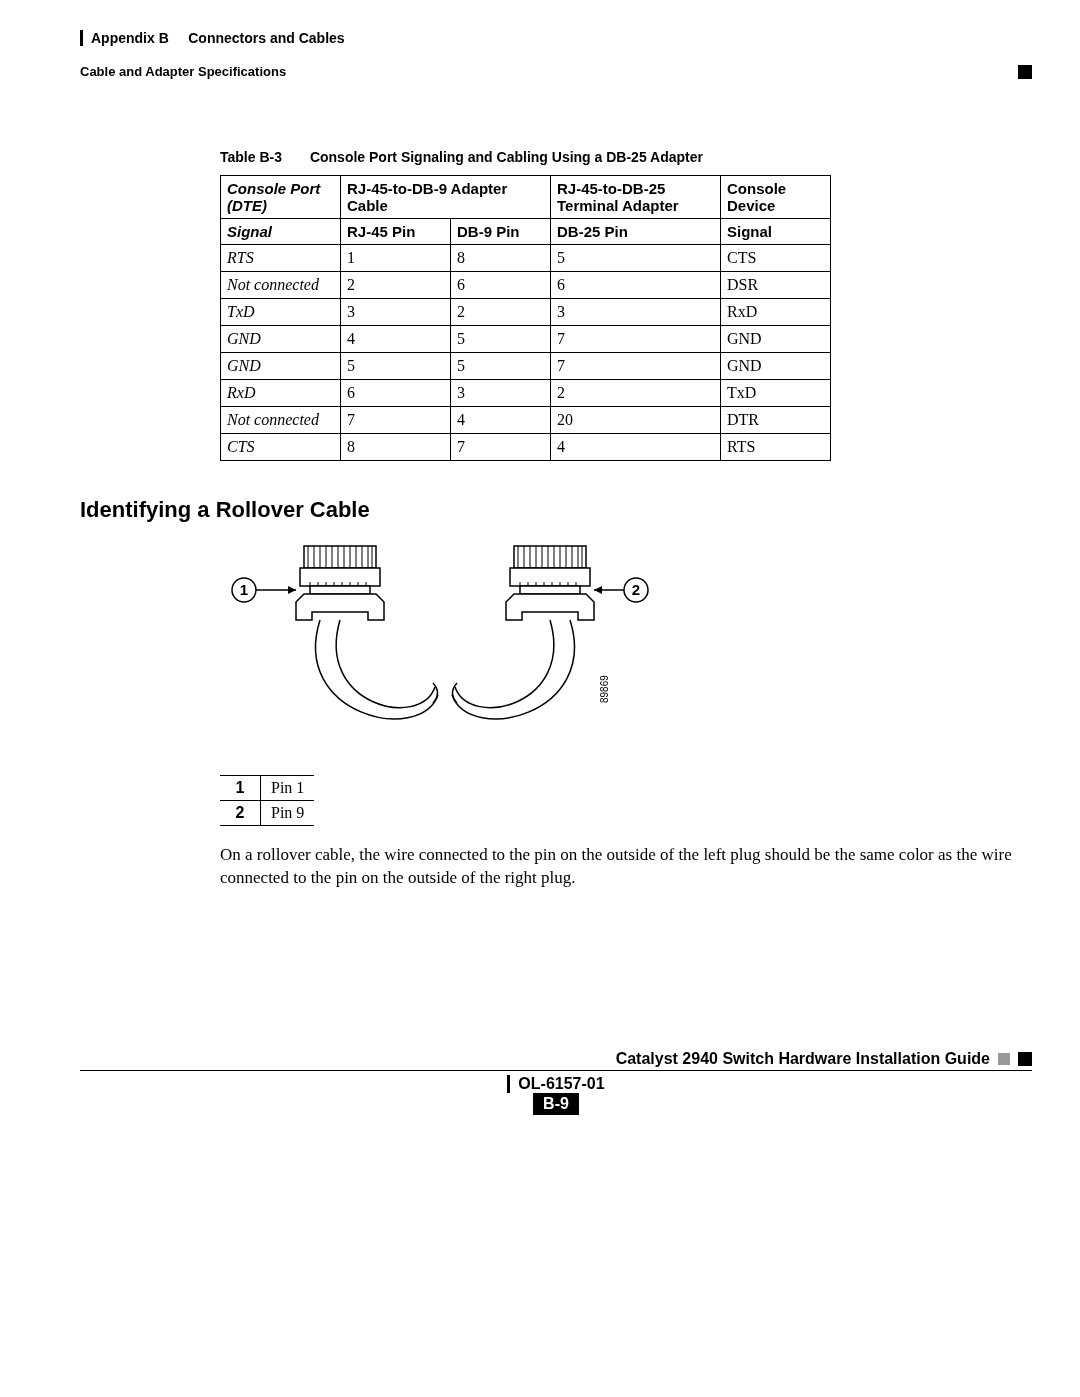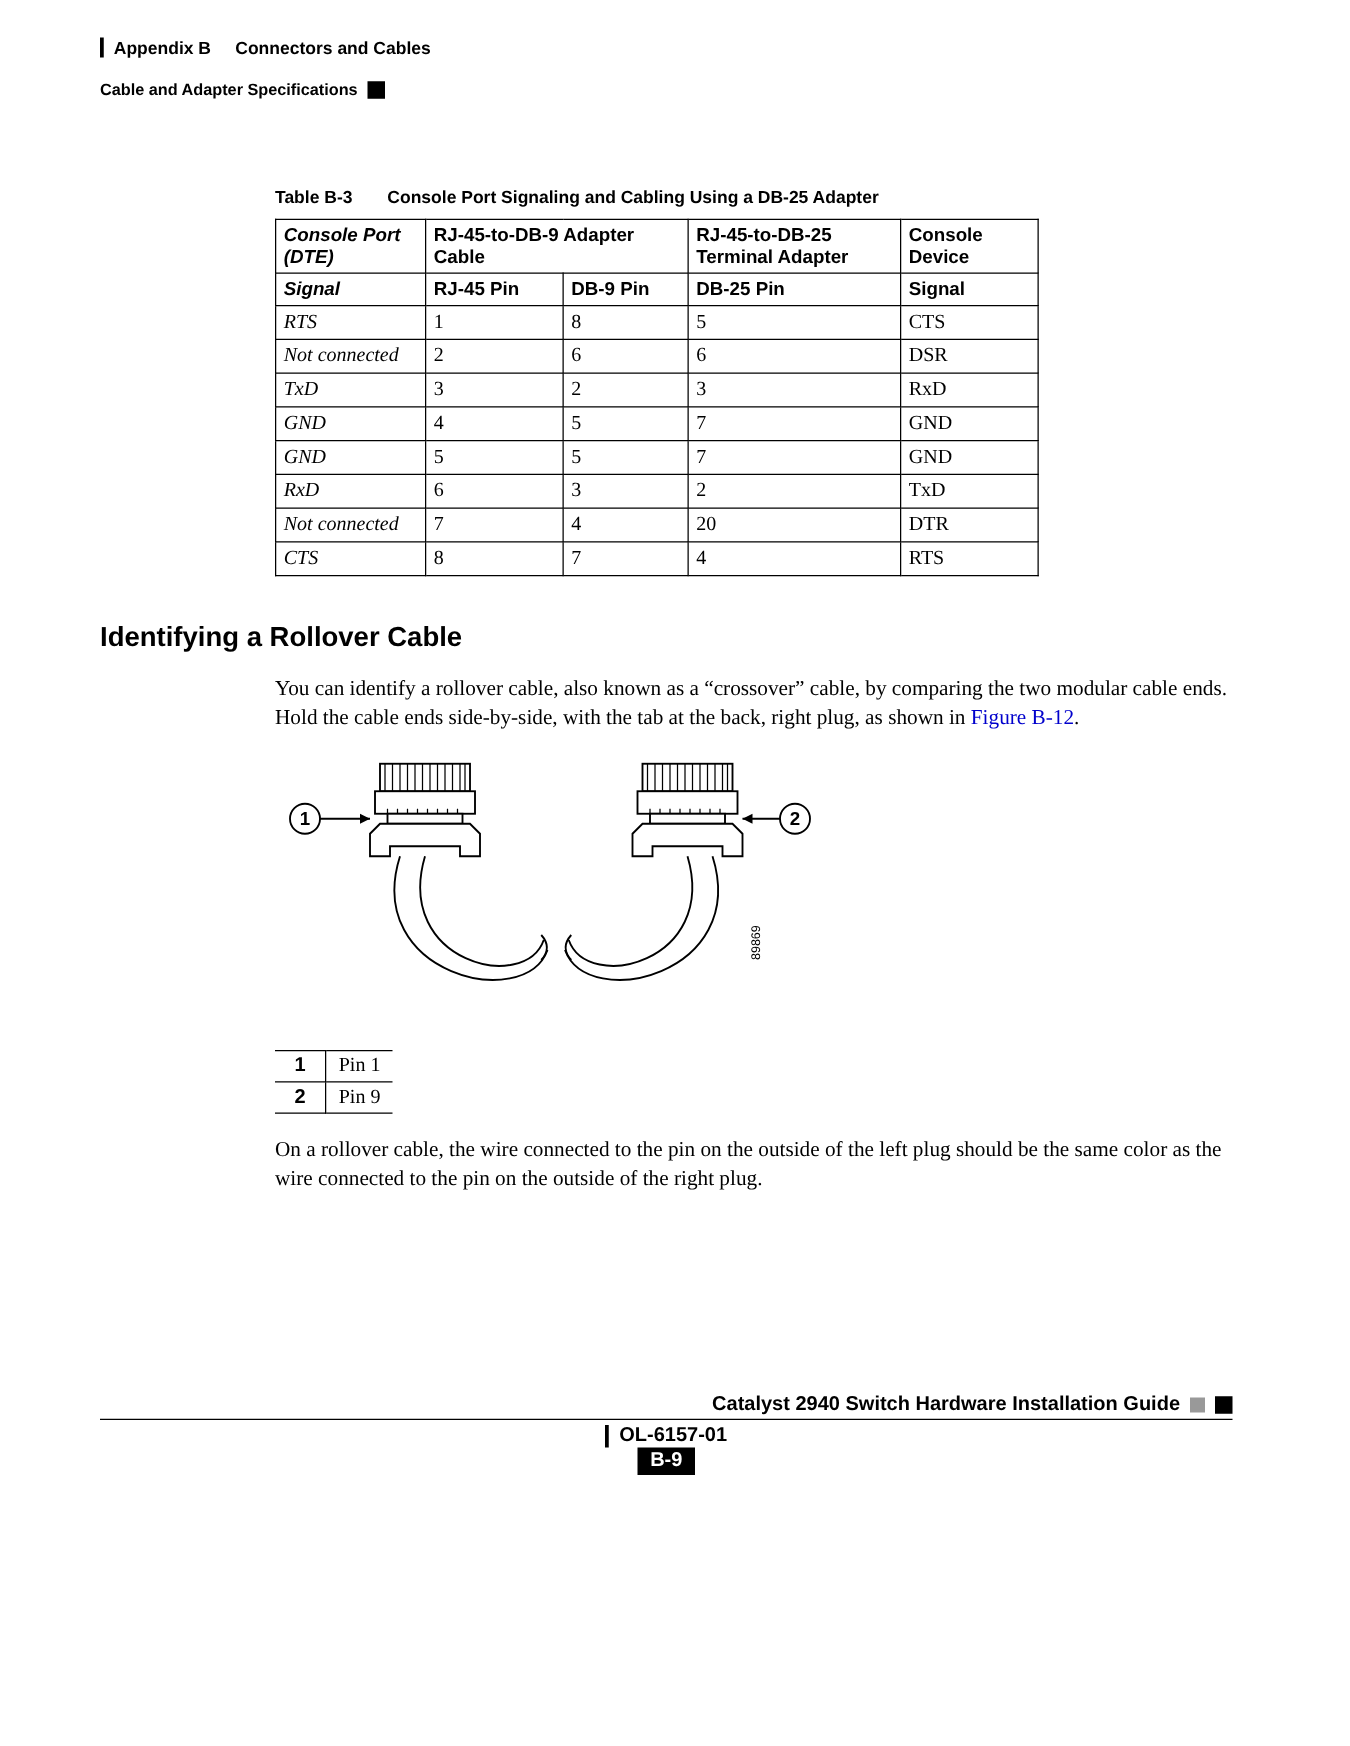--- a/index.html
+++ b/index.html
@@ -5,21 +5,21 @@
   body {
     margin: 0;
     padding: 0;
     font-family: "Times New Roman", Times, serif;
     font-size: 16px;
     background: #fff;
     color: #000;
     width: 1080px;
   }
   .page {
-    padding: 30px 94px 30px 80px;
+    padding: 30px 48px 30px 80px;
     box-sizing: border-box;
     width: 1080px;
   }
   .top-header {
     display: flex;
     justify-content: space-between;
     font-family: Arial, Helvetica, sans-serif;
     font-weight: bold;
     font-size: 14px;
     border-left: 3px solid #000;
@@ -34,21 +34,21 @@
   .sub-header {
     text-align: right;
     font-family: Arial, Helvetica, sans-serif;
     font-weight: bold;
     font-size: 13px;
     margin-top: 18px;
     margin-bottom: 70px;
   }
   .sub-header-inner {
     display: flex;
-    justify-content: flex-start;
+    justify-content: space-between;
     align-items: center;
     gap: 8px;
   }
   .table-caption {
     font-family: Arial, Helvetica, sans-serif;
     font-weight: bold;
     font-size: 14px;
     margin-left: 140px;
     margin-bottom: 10px;
   }
@@ -271,24 +271,20 @@
       <td class="group-sep">8</td>
       <td class="group-sep">7</td>
       <td class="group-sep">4</td>
       <td class="outer-right">RTS</td>
     </tr>
   </tbody>
     </table>
 
   <h2 class="section-title">Identifying a Rollover Cable</h2>
 
-  <p class="body-text">
-    <span>You can identify a rollover cable, also known as a “crossover” cable, by comparing the two modular cable ends. Hold the cable ends side-by-side, with the tab at the back, right plug, as shown in </span>
-    <span class="link">Figure B-12</span><span>.</span>
-  </p>
 
 
   <div class="figure-area">
     <svg width="430" height="220" viewBox="0 0 430 220">
       <defs>
         <g id="plug">
           <rect x="-36" y="-44" width="72" height="22" fill="#fff" stroke="#000" stroke-width="1.5"></rect>
           <line x1="-32" y1="-44" x2="-32" y2="-22" stroke="#000"></line>
           <line x1="-26" y1="-44" x2="-26" y2="-22" stroke="#000"></line>
           <line x1="-20" y1="-44" x2="-20" y2="-22" stroke="#000"></line>

